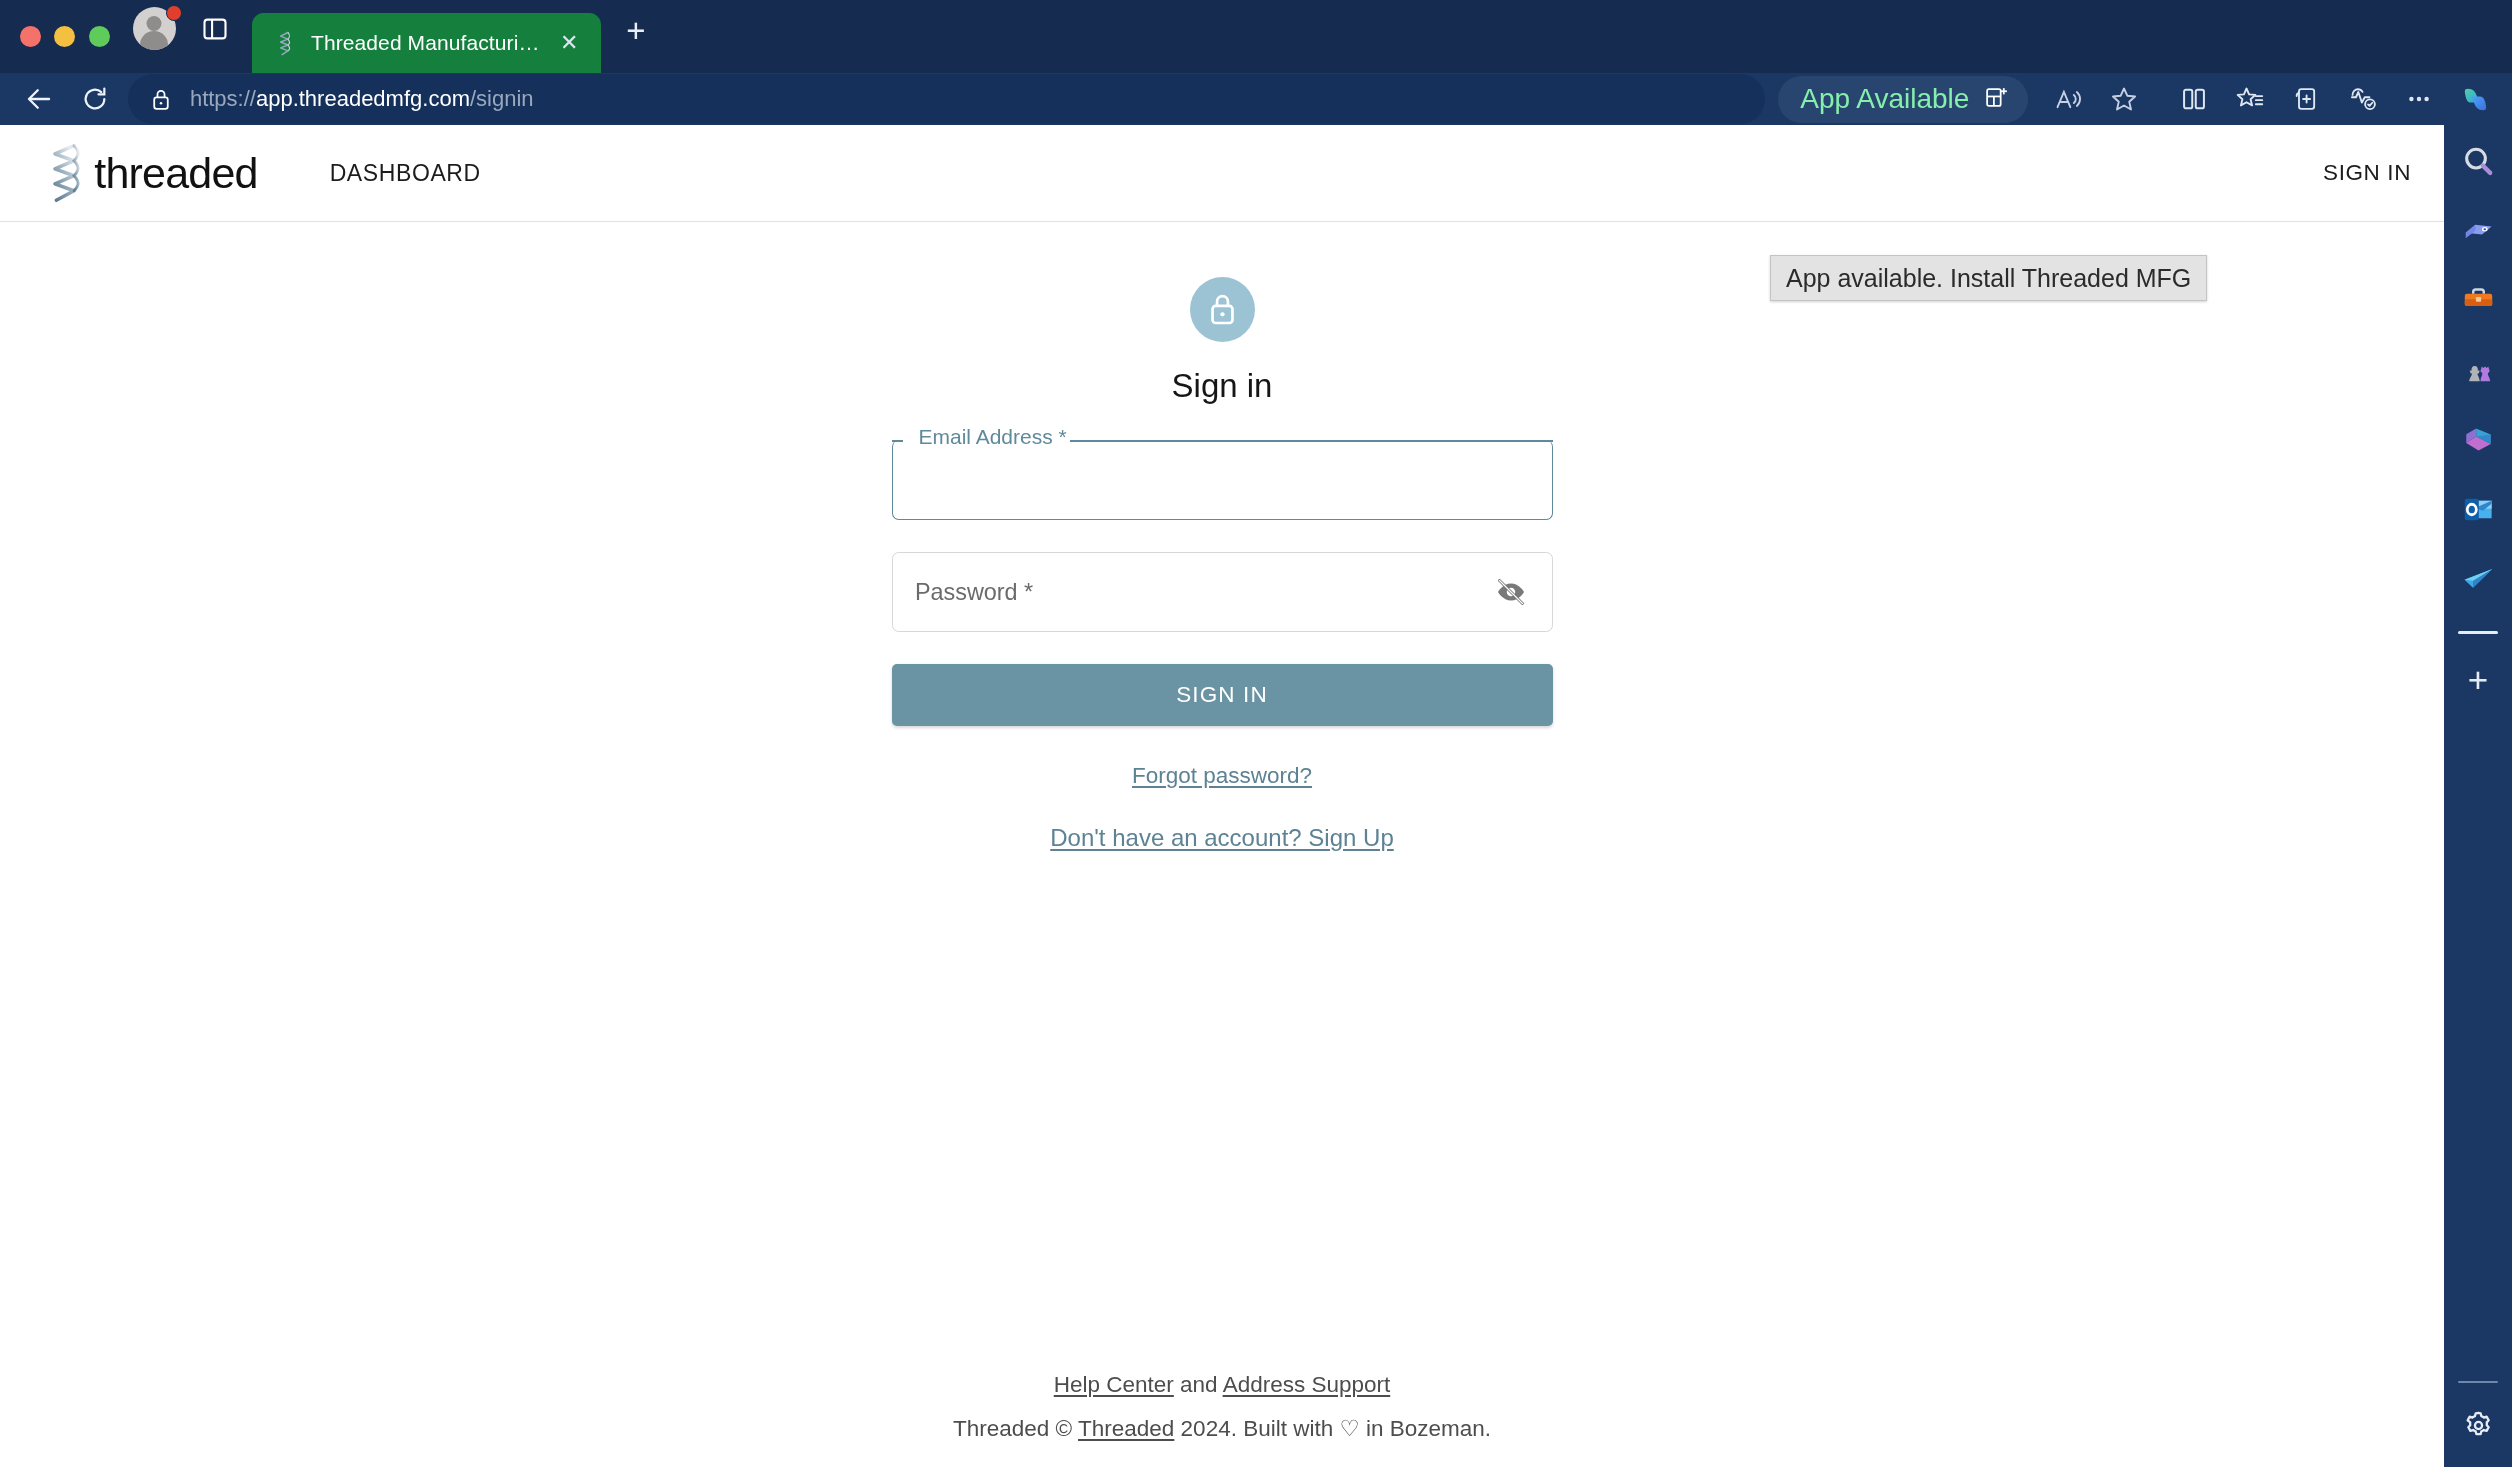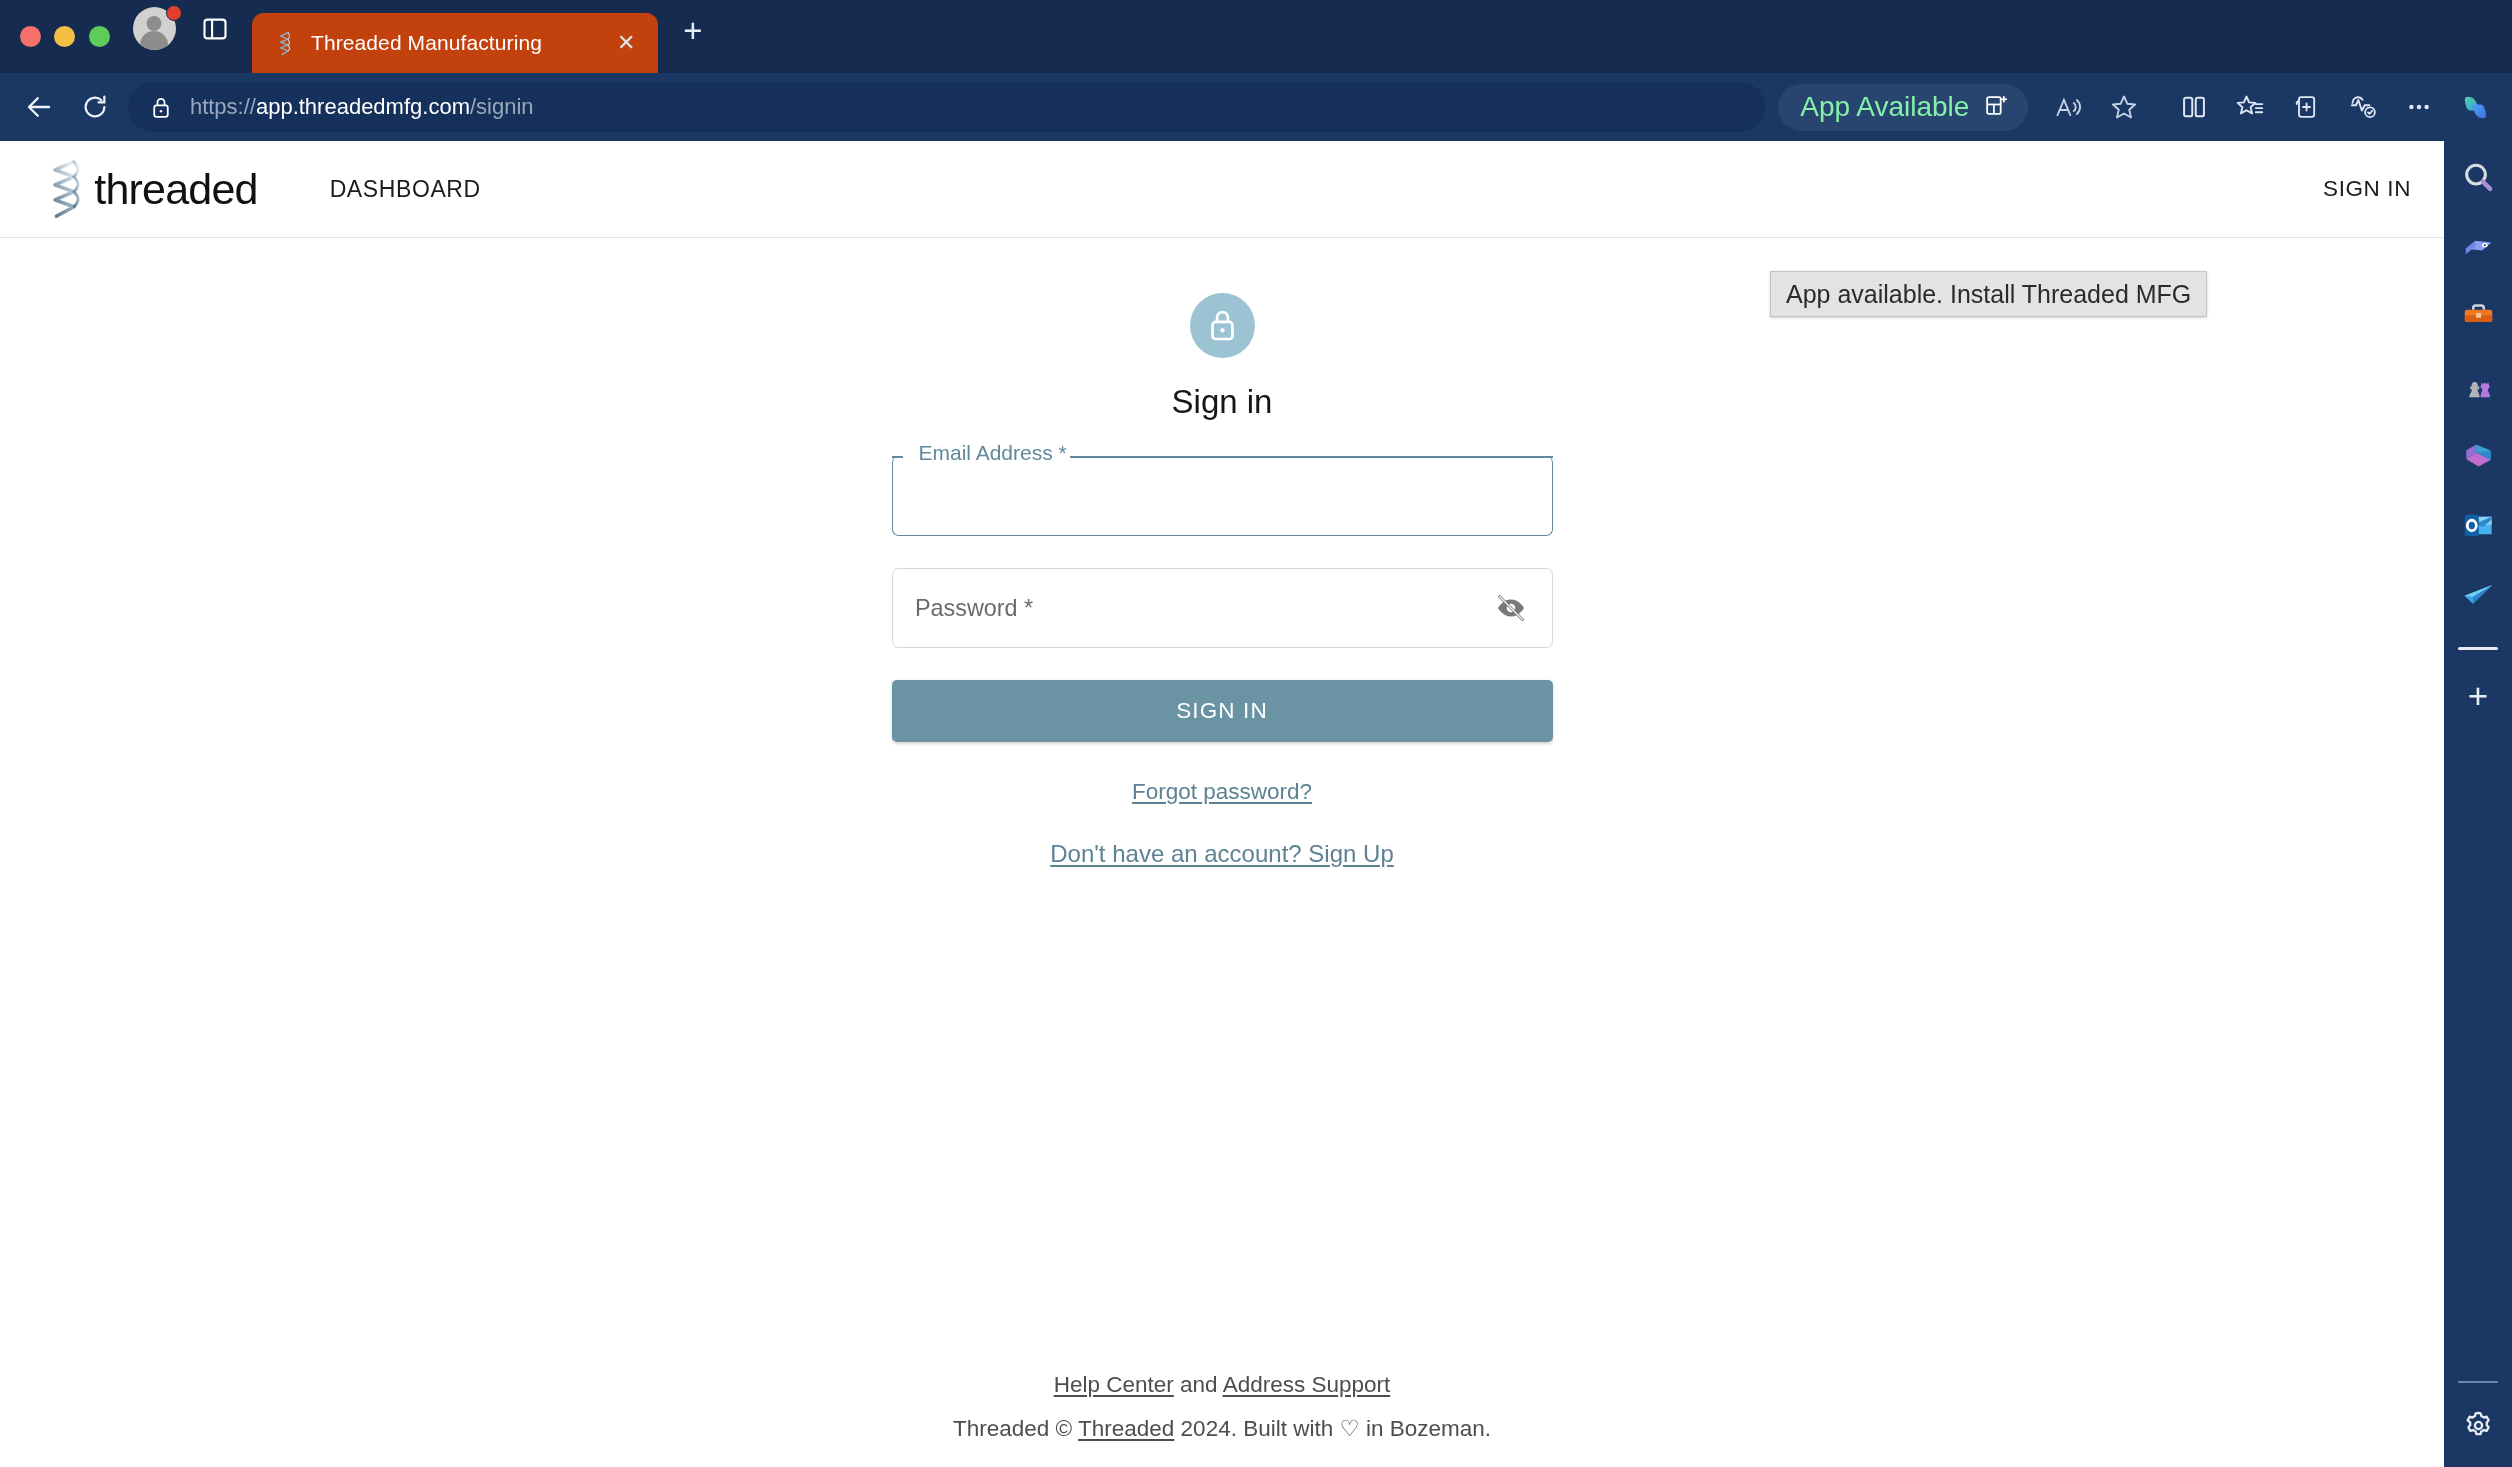--- a/index.html
+++ b/index.html
@@ -59,22 +59,22 @@
     width: 16px; height: 16px; border-radius: 50%;
     background: #e13f2c; border: 1.7px solid #152b50;
   }
 
   .splitview-btn {
     width: 37px; height: 37px; margin: 0 18.3px 15px 5px;
     align-self: center; display: flex; align-items: center; justify-content: center;
   }
 
   .tab {
-    width: 406px; height: 60px;
-    background: #c2410c;
+    width: 349px; height: 60px;
+    background: #15803d;
     border-radius: 11.7px 11.7px 0 0;
     display: flex; align-items: center;
     padding: 0 18.3px 0 22px; gap: 15px; justify-content: center;
   }
   .tab-favicon { width: 22px; height: 25px; flex: 0 0 auto; }
   .tab-title {
     color: #ffffff; font-size: 21px; letter-spacing: 0.1px;
     white-space: nowrap; overflow: hidden; text-overflow: ellipsis;
     flex: 1 1 auto;
   }
@@ -85,21 +85,21 @@
   }
   .newtab {
     width: 40px; height: 40px; margin: 0 0 11.7px 15px;
     align-self: center; color: #e8eef8;
     display: flex; align-items: center; justify-content: center;
     font-size: 33px; font-weight: 300; line-height: 1;
   }
 
   
   .toolbar {
-    height: 68px; background: #1b3764;
+    height: 52px; background: #1b3764;
     display: flex; align-items: center; gap: 0;
     padding: 0 8.3px 0 15px;
     flex: 0 0 auto;
   }
   .nav-btn {
     width: 48px; height: 48px; margin-right: 8.3px;
     display: flex; align-items: center; justify-content: center;
     color: #eef3fb; flex: 0 0 auto;
   }
   .omnibox {

